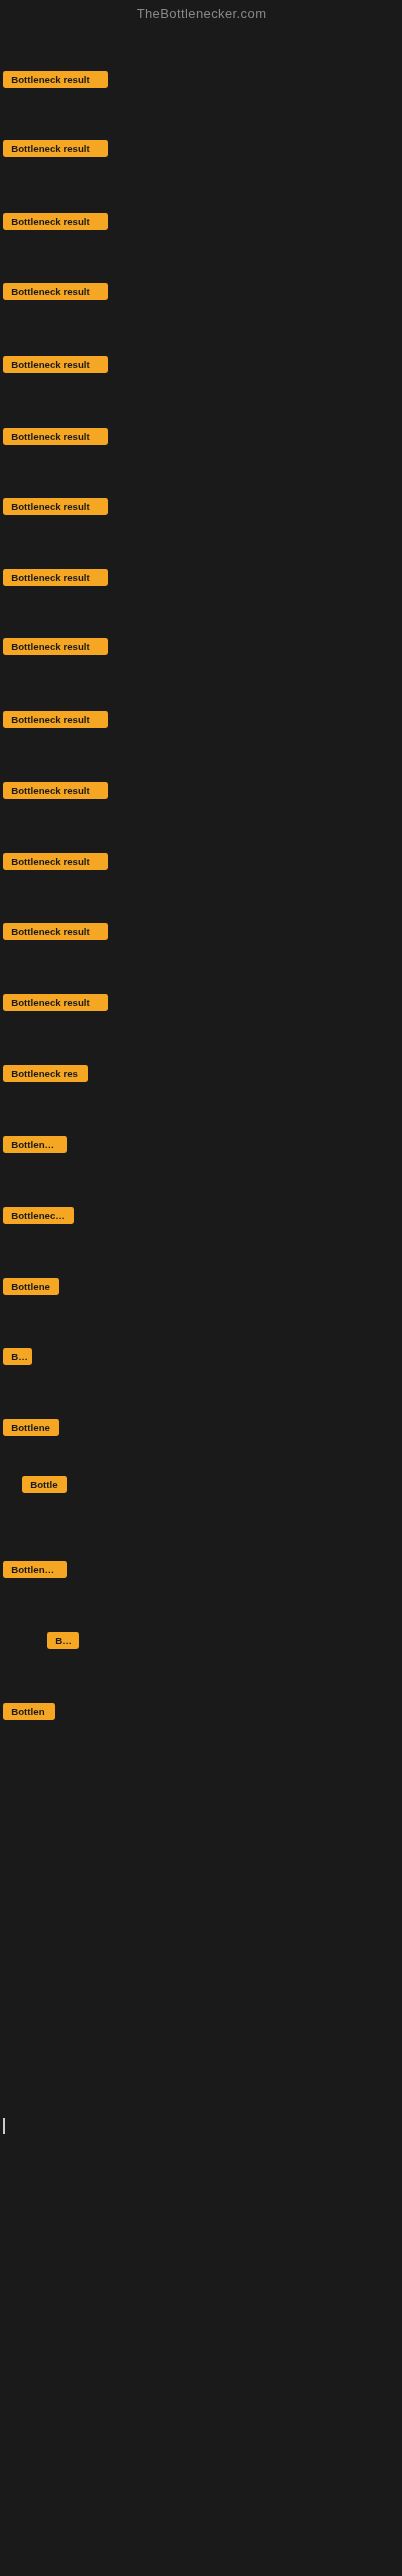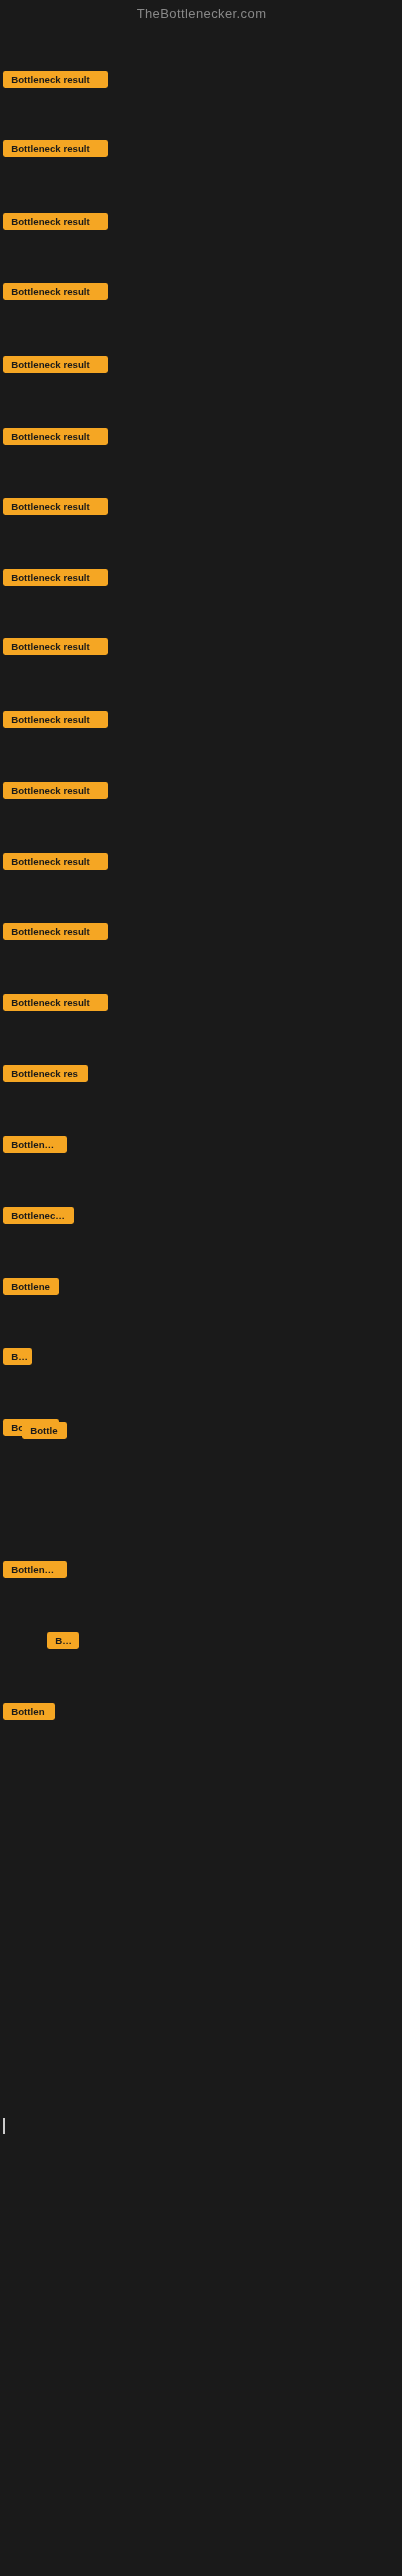--- a/index.html
+++ b/index.html
@@ -64,19 +64,19 @@
     <div style="position: absolute; top: 757px; left: 3.2px;"><span class="bottleneck-badge" style="max-width: 105px; width: 105px;">Bottleneck result</span></div>
     <div style="position: absolute; top: 828px; left: 3.2px;"><span class="bottleneck-badge" style="max-width: 105px; width: 105px;">Bottleneck result</span></div>
     <div style="position: absolute; top: 898px; left: 3.2px;"><span class="bottleneck-badge" style="max-width: 105px; width: 105px;">Bottleneck result</span></div>
     <div style="position: absolute; top: 969px; left: 3.2px;"><span class="bottleneck-badge" style="max-width: 105px; width: 105px;">Bottleneck result</span></div>
     <div style="position: absolute; top: 1040px; left: 3.2px;"><span class="bottleneck-badge" style="max-width: 85px; width: 85px;">Bottleneck res</span></div>
     <div style="position: absolute; top: 1111px; left: 3.2px;"><span class="bottleneck-badge" style="max-width: 64px; width: 64px;">Bottleneck</span></div>
     <div style="position: absolute; top: 1182px; left: 3.2px;"><span class="bottleneck-badge" style="max-width: 71px; width: 71px;">Bottleneck r</span></div>
     <div style="position: absolute; top: 1253px; left: 3.2px;"><span class="bottleneck-badge" style="max-width: 56px; width: 56px;">Bottlene</span></div>
     <div style="position: absolute; top: 1323px; left: 3.2px;"><span class="bottleneck-badge" style="max-width: 39px; width: 29px;">Bott</span></div>
     <div style="position: absolute; top: 1394px; left: 3.2px;"><span class="bottleneck-badge" style="max-width: 56px; width: 56px;">Bottlene</span></div>
-    <div style="position: absolute; top: 1397px; left: 3.2px; padding-left: 19px;"><span class="bottleneck-badge" style="max-width: 45px; width: 45px;">Bottle</span></div>
+    <div style="position: absolute; top: 1451px; left: 3.2px; padding-left: 19px;"><span class="bottleneck-badge" style="max-width: 45px; width: 45px;">Bottle</span></div>
     <div style="position: absolute; top: 1536px; left: 3.2px;"><span class="bottleneck-badge" style="max-width: 64px; width: 64px;">Bottleneck</span></div>
     <div style="position: absolute; top: 1607px; left: 3.2px;"><span class="bottleneck-badge" style="max-width: 32px; width: 32px; margin-left: 44px;">Bot</span></div>
     <div style="position: absolute; top: 1678px; left: 3.2px;"><span class="bottleneck-badge" style="max-width: 52px; width: 52px;">Bottlen</span></div>
     <div class="cursor-line" style="position: absolute; top: 2093px;"></div>
   </div>
 
 
 </body></html>

